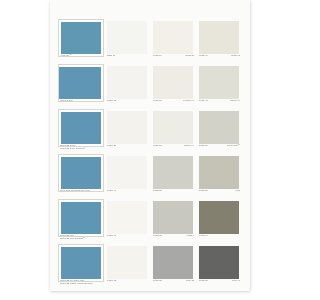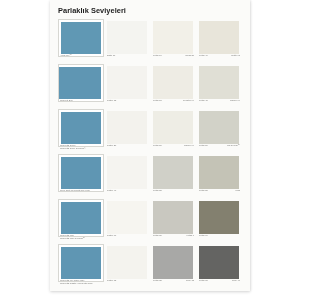--- a/index.html
+++ b/index.html
@@ -137,21 +137,20 @@
 </head>
 <body>
 
 <div id="page">
 
   <div class="gutter left"></div>
   <div class="gutter right"></div>
 
   <div id="card">
 
-    <div id="card-title">Parlaklık Seviyeleri</div>
 
     <div id="swatch-grid">
         <div class="grid-row">
           <div class="cell framed">
             <div class="chip" style="background: rgb(96, 152, 180);"></div>
             <div class="labels">
               <div class="lbl">Aqua Lux™</div>
               <div class="lbl right"></div>
             </div>
           </div>

